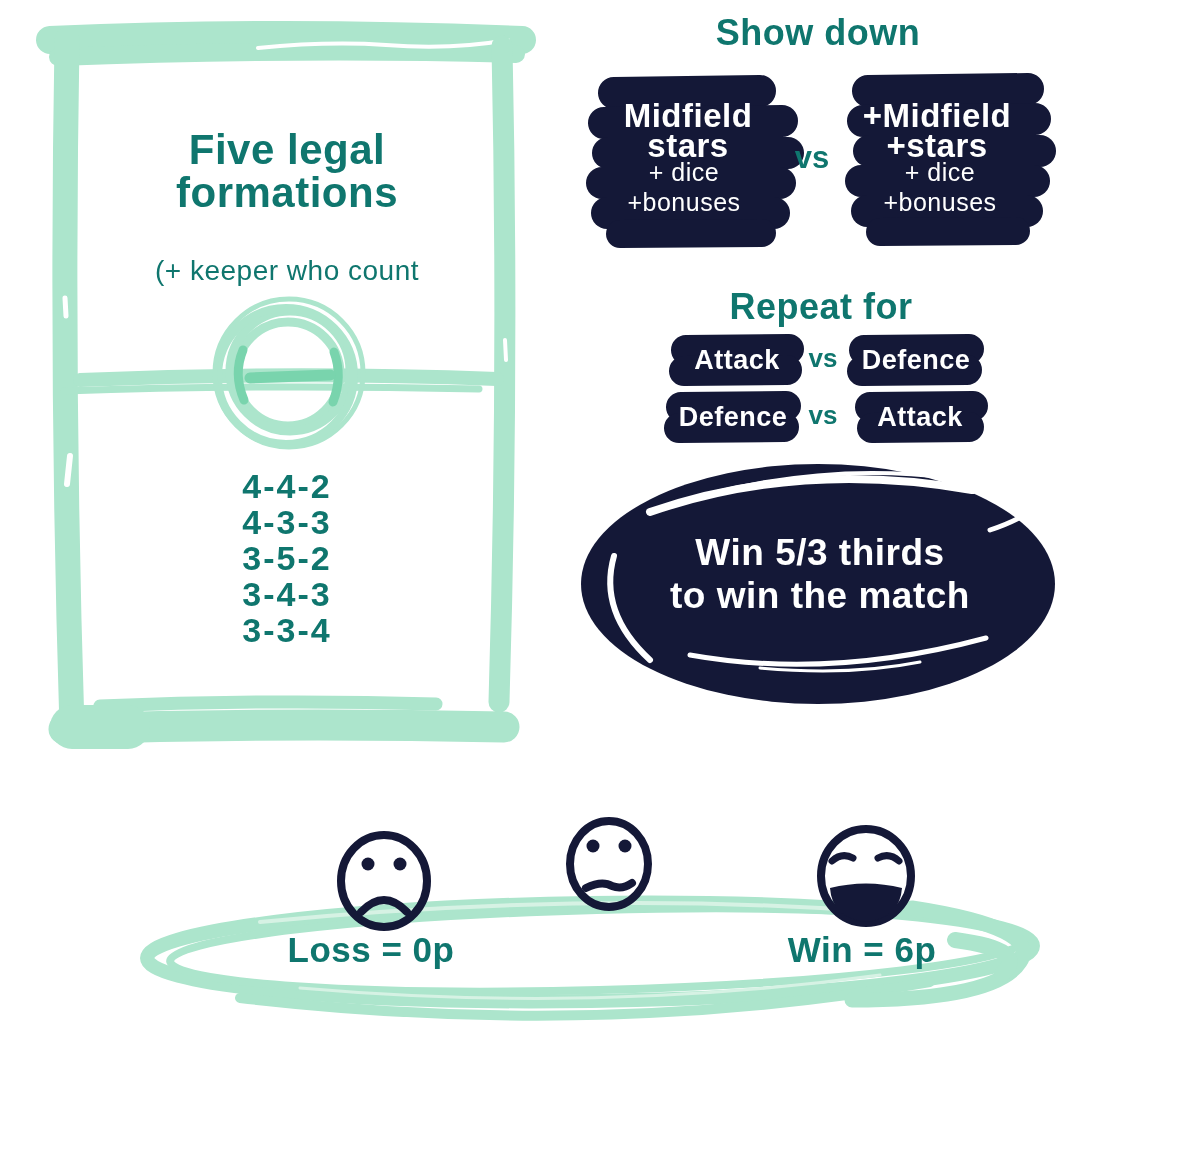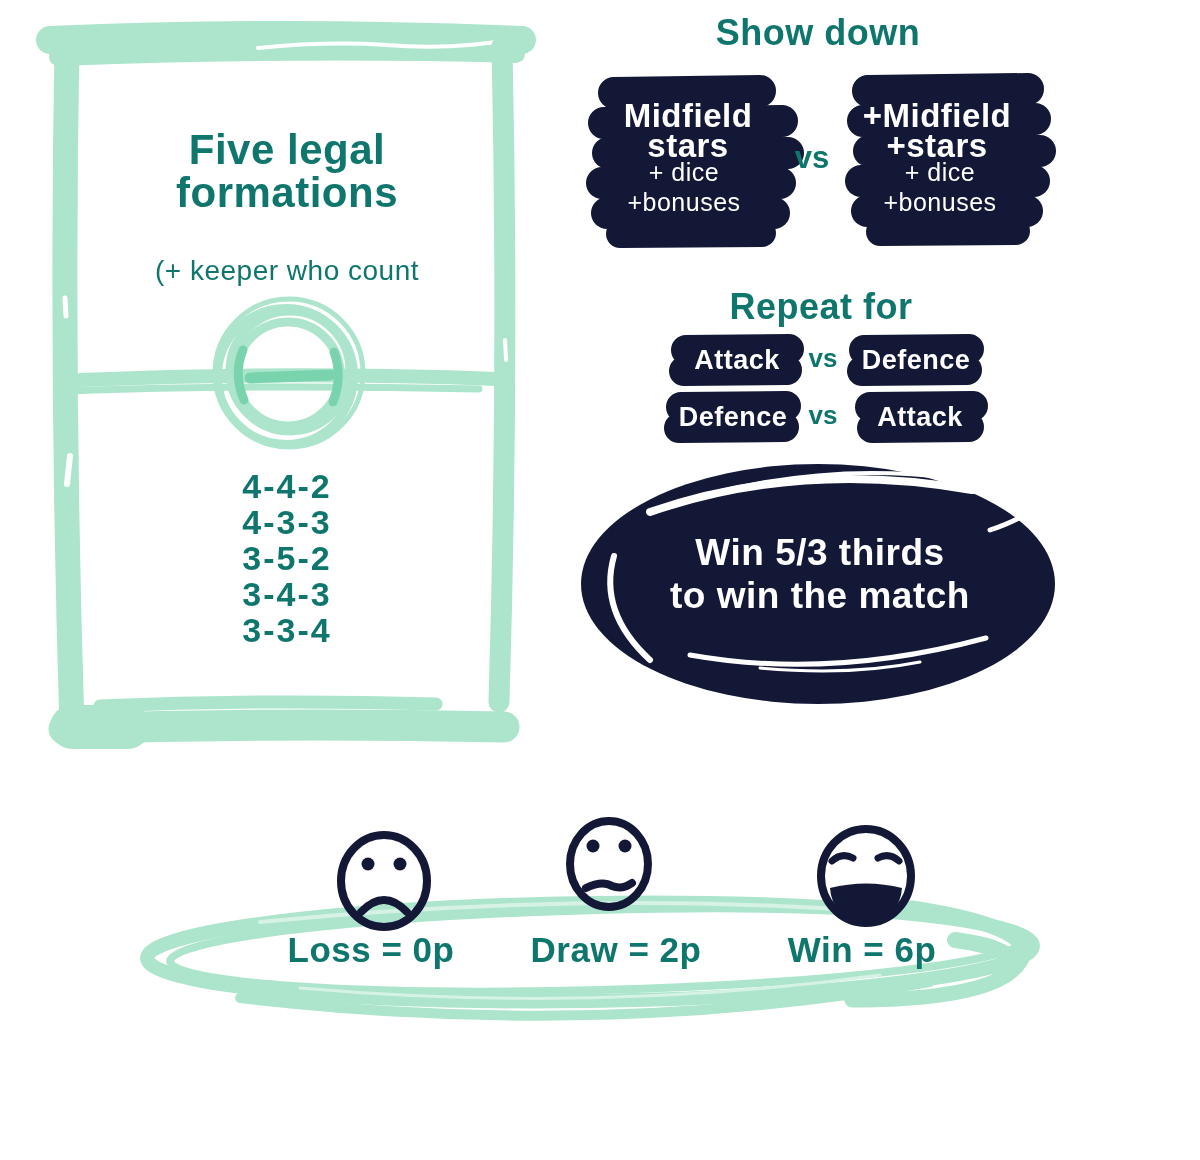--- a/index.html
+++ b/index.html
@@ -170,16 +170,15 @@
   <div class="t pill-label white" style="left:916px;top:346px;">Defence</div>
 
   <div class="t pill-label white" style="left:733px;top:403px;">Defence</div>
   <div class="t vs-small navy" style="left:823px;top:401px;">vs</div>
   <div class="t pill-label white" style="left:920px;top:403px;">Attack</div>
 
   <div class="t win-line white" style="left:820px;top:533px;">Win 5/3 thirds</div>
   <div class="t win-line white" style="left:820px;top:576px;">to win the match</div>
 
   <div class="t score-label navy" style="left:371px;top:931px;">Loss = 0p</div>
-  <div class="t score-label navy" style="left:616px;top:931px;">Draw = 2p</div>
   <div class="t score-label navy" style="left:862px;top:931px;">Win = 6p</div>
 
 </div>
 
 </body></html>

